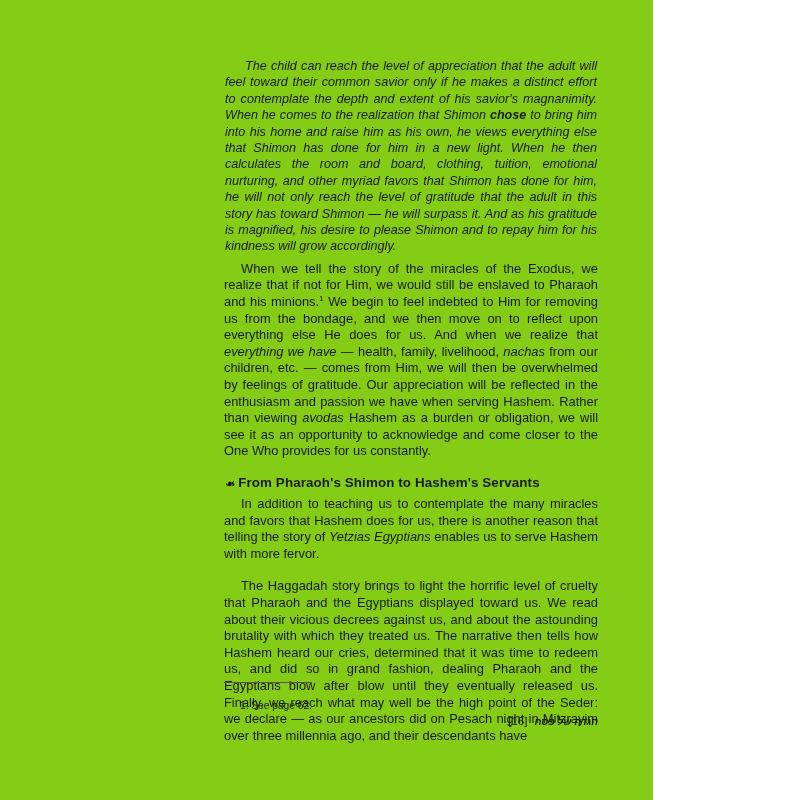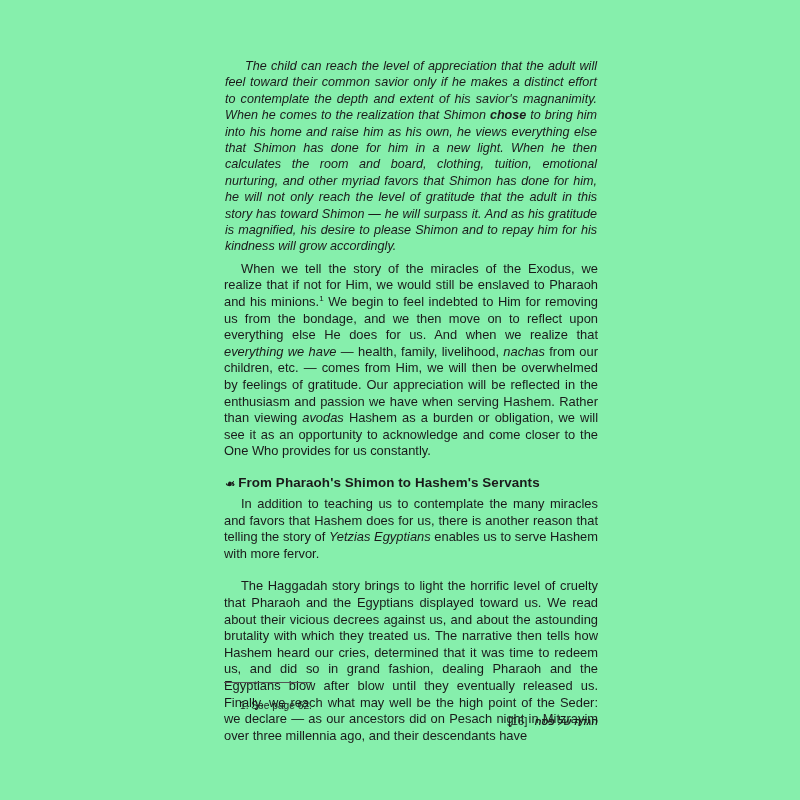--- a/index.html
+++ b/index.html
@@ -10,23 +10,23 @@
   body {
     width: 800px;
     height: 800px;
     font-family: "Liberation Sans", sans-serif;
     color: #1a1a1a;
     overflow: hidden;
   }
 
   .page {
     position: relative;
-    width: 800px;
+    width: 653px;
     height: 800px;
-    background: #86efac;
+    background: #84cc16;
   }
 
   
   .text-column {
     position: absolute;
     left: 224px;
     top: 58px;
     width: 374px;
   }
 

